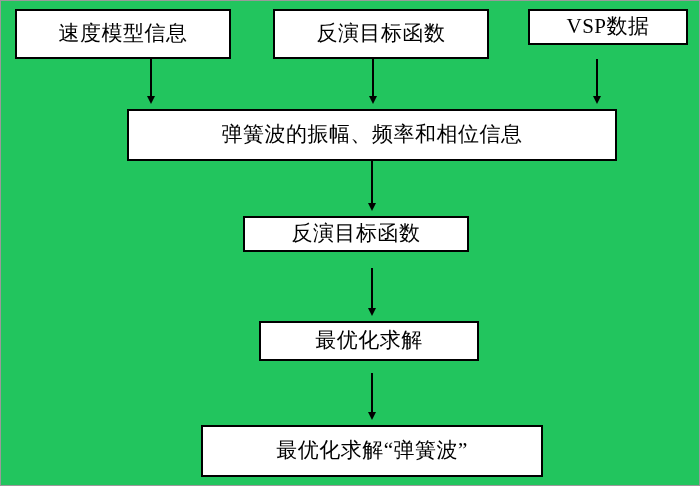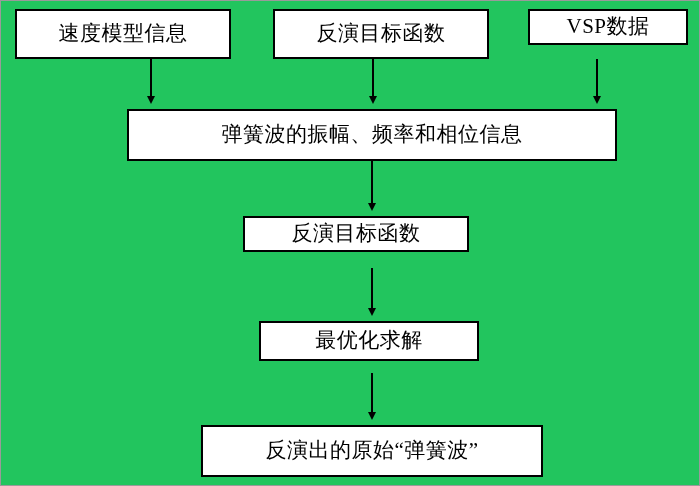--- a/index.html
+++ b/index.html
@@ -80,16 +80,16 @@
 
   <div class="node" style="left:242px; top:215px; width:226px; height:36px;">
     <span>反演目标函数</span>
   </div>
 
   <div class="node" style="left:258px; top:320px; width:220px; height:40px;">
     <span>最优化求解</span>
   </div>
 
   <div class="node" style="left:200px; top:424px; width:342px; height:52px;">
-    <span>反演出的原始“弹簧波”</span>
+    <span>最优化求解“弹簧波”</span>
   </div>
 
 </div>
 
 </body></html>

